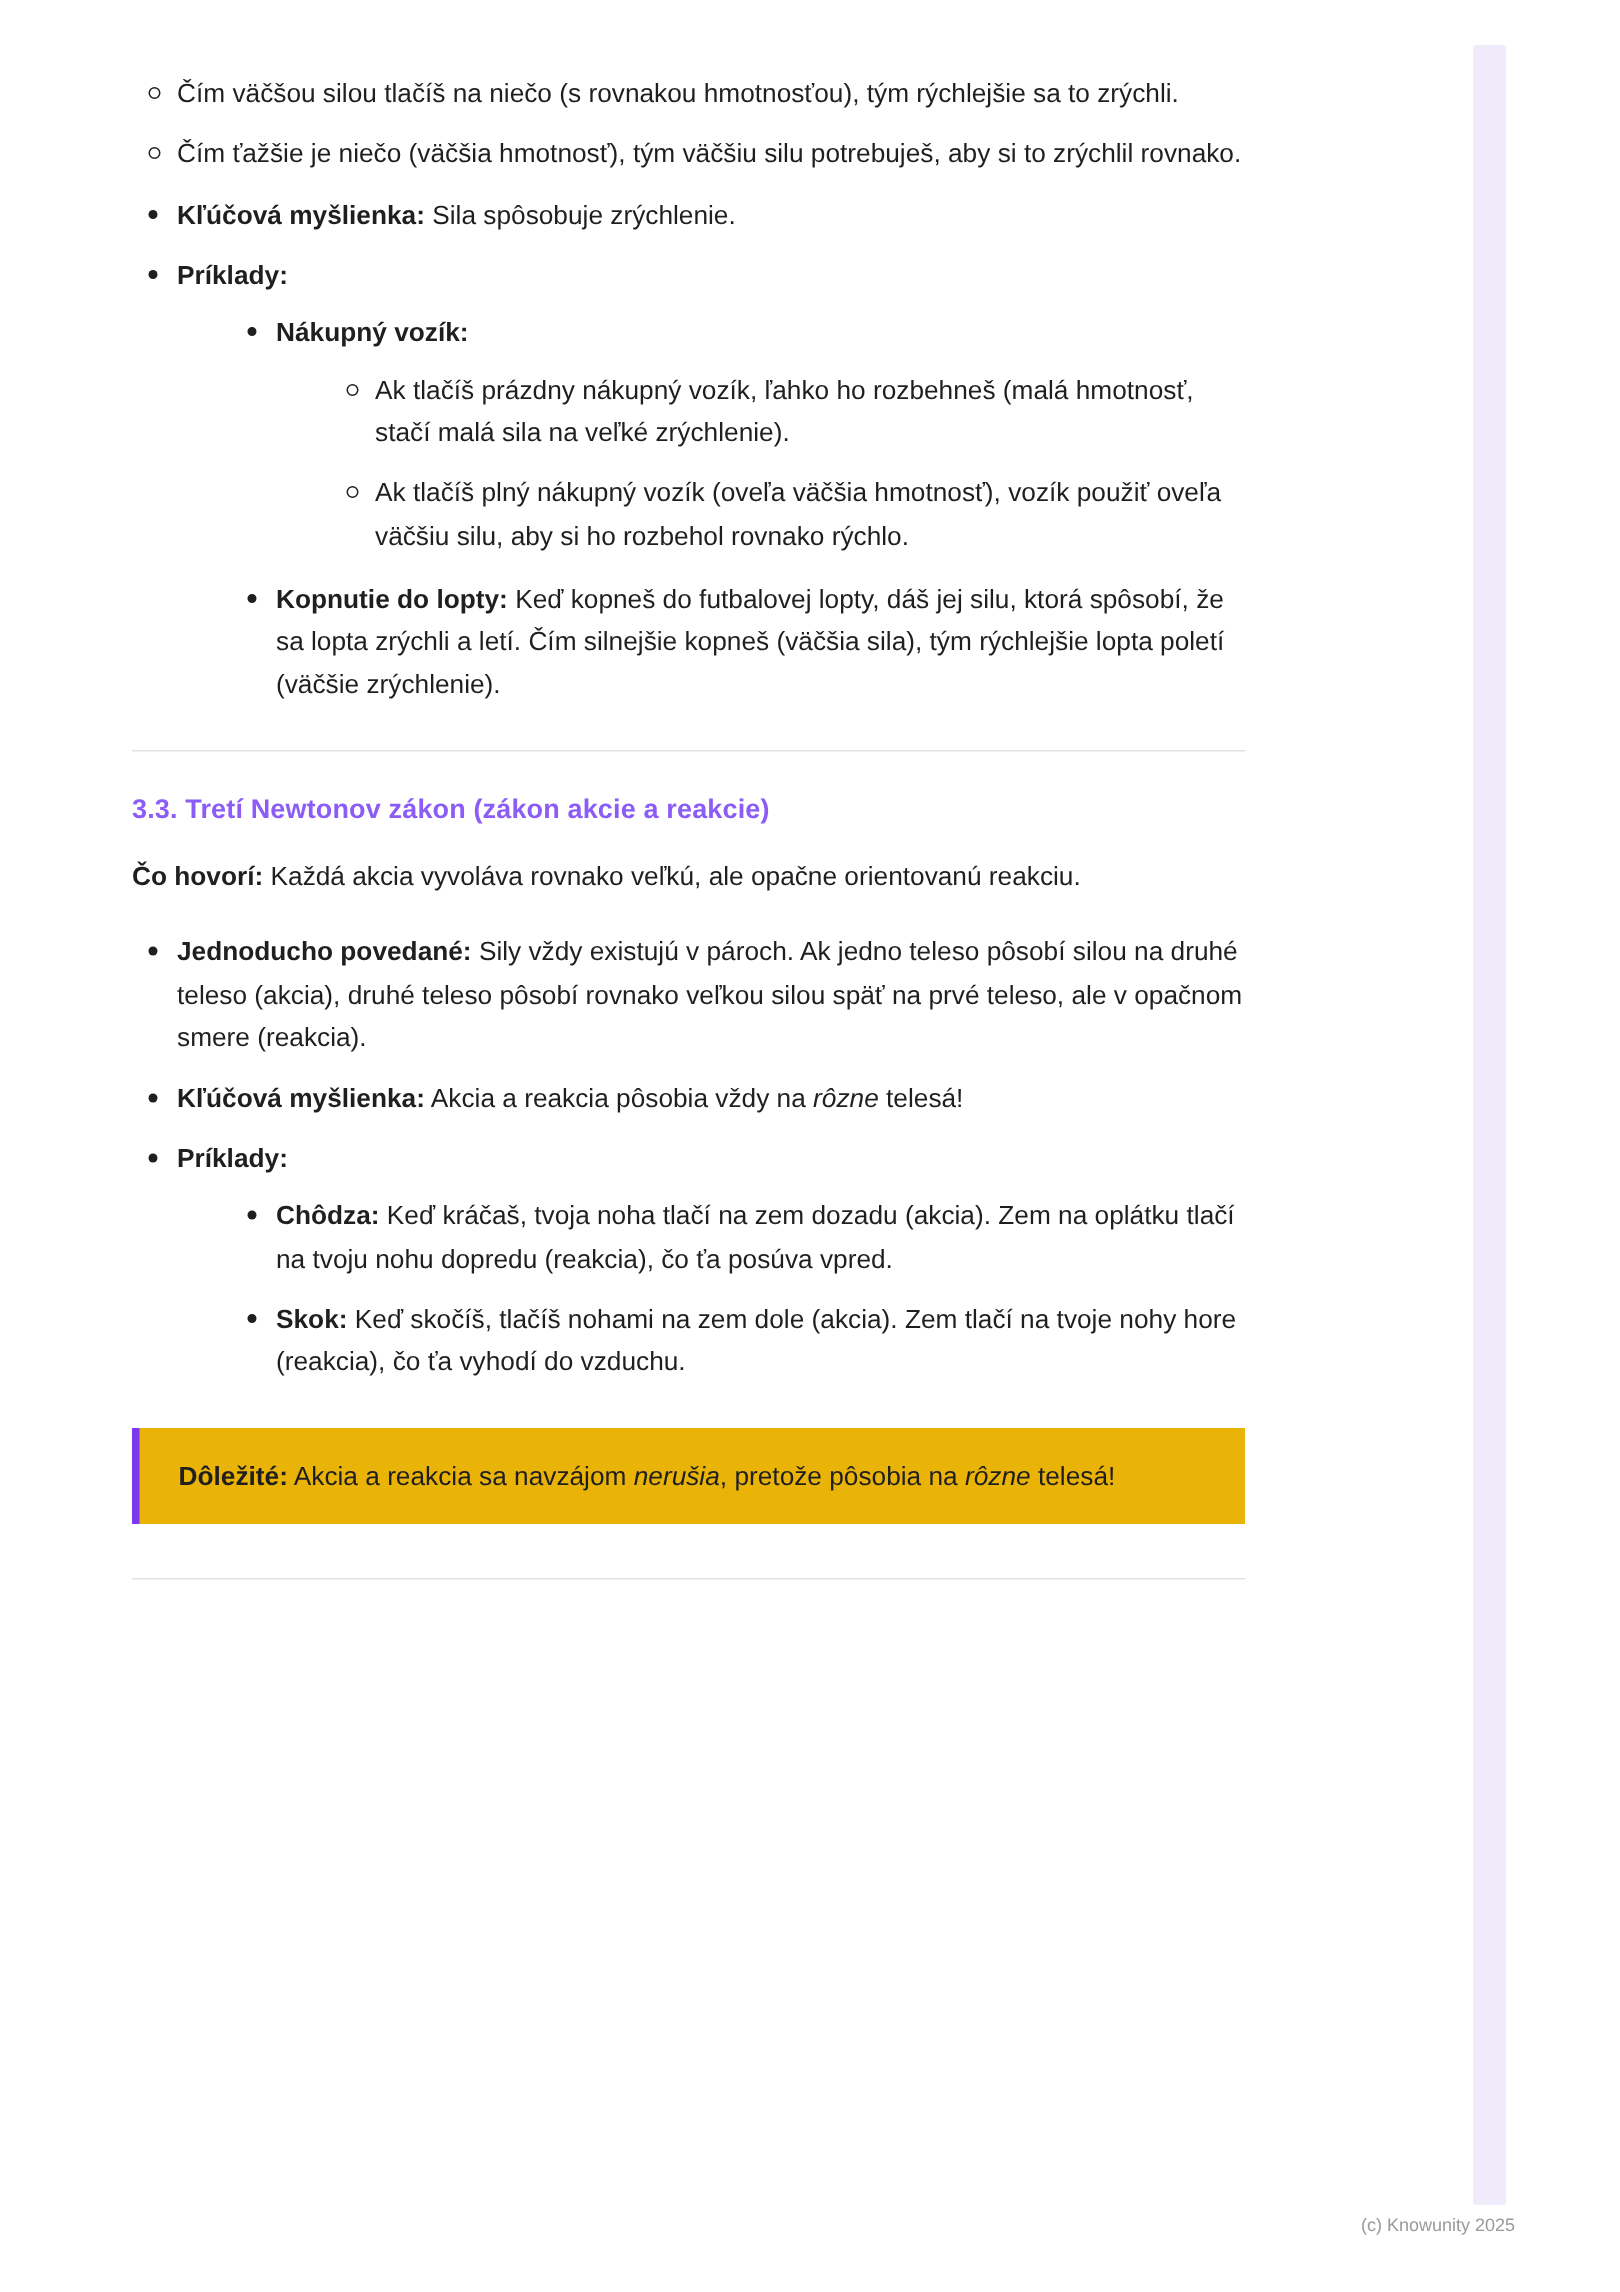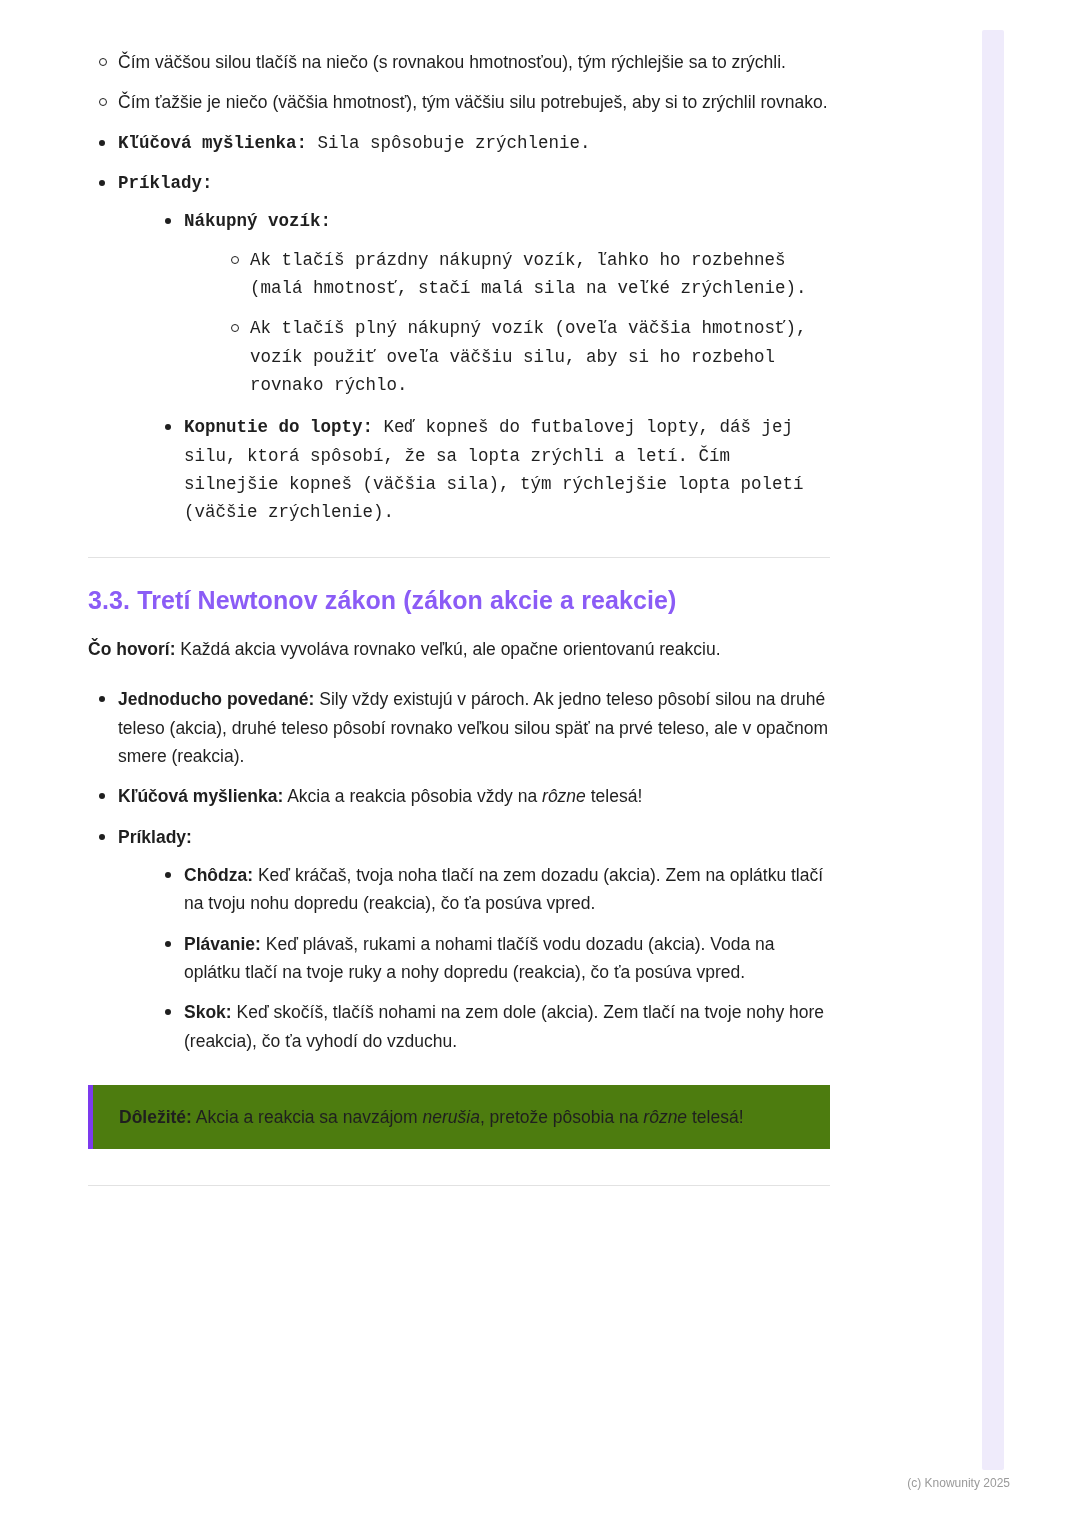--- a/index.html
+++ b/index.html
@@ -108,34 +108,34 @@
   .nest { margin-left: 36px; margin-top: 10px; }
   .nest2 { margin-left: 36px; margin-top: 10px; }
 
   .hr {
     border: none;
     border-top: 1px solid #e2e2e2;
     margin: 30px 0 28px 0;
   }
 
   h2.section-title {
-    font-size: 25px;
+    font-size: 18px;
     font-weight: bold;
     color: #8b5cf6;
     margin: 0 0 20px 0;
     letter-spacing: .1px;
   }
 
   p.lead {
     margin: 0 0 22px 0;
   }
 
   .callout {
     margin-top: 30px;
-    background: #4d7c0f;
+    background: #eab308;
     border-left: 5px solid #7c3aed;
     padding: 18px 22px 18px 26px;
   }
 
   .footer-rule {
     border: none;
     border-top: 1px solid #e2e2e2;
     margin: 36px 0 0 0;
   }
 
@@ -158,21 +158,21 @@
 
   <ul>
     <li class="lvl3 txt">
       <span>Čím väčšou silou tlačíš na niečo (s rovnakou hmotnosťou), tým rýchlejšie sa to zrýchli.</span>
     </li>
     <li class="lvl3 txt">
       <span>Čím ťažšie je niečo (väčšia hmotnosť), tým väčšiu silu potrebuješ, aby si to zrýchlil rovnako.</span>
     </li>
   </ul>
 
-  <ul style="font-family:Liberation Mono, monospace;">
+  <ul style="">
     <li class="lvl1 txt">
       <b>Kľúčová myšlienka:</b><span> Sila spôsobuje zrýchlenie.</span>
     </li>
     <li class="lvl1 txt">
       <b>Príklady:</b>
       <ul class="nest">
         <li class="lvl2 txt">
           <b>Nákupný vozík:</b>
           <ul class="nest2">
             <li class="lvl3 txt">
@@ -205,23 +205,20 @@
     <li class="lvl1 txt">
       <b>Kľúčová myšlienka:</b><span> Akcia a reakcia pôsobia vždy na </span><i>rôzne</i><span> telesá!</span>
     </li>
     <li class="lvl1 txt">
       <b>Príklady:</b>
       <ul class="nest">
         <li class="lvl2 txt">
           <b>Chôdza:</b><span> Keď kráčaš, tvoja noha tlačí na zem dozadu (akcia). Zem na oplátku tlačí na tvoju nohu dopredu (reakcia), čo ťa posúva vpred.</span>
         </li>
         <li class="lvl2 txt">
-          <b>Plávanie:</b><span> Keď plávaš, rukami a nohami tlačíš vodu dozadu (akcia). Voda na oplátku tlačí na tvoje ruky a nohy dopredu (reakcia), čo ťa posúva vpred.</span>
-        </li>
-        <li class="lvl2 txt">
           <b>Skok:</b><span> Keď skočíš, tlačíš nohami na zem dole (akcia). Zem tlačí na tvoje nohy hore (reakcia), čo ťa vyhodí do vzduchu.</span>
         </li>
       </ul>
     </li>
   </ul>
 
   <div class="callout txt">
     <b>Dôležité:</b><span> Akcia a reakcia sa navzájom </span><i>nerušia</i><span>, pretože pôsobia na </span><i>rôzne</i><span> telesá!</span>
   </div>
 

